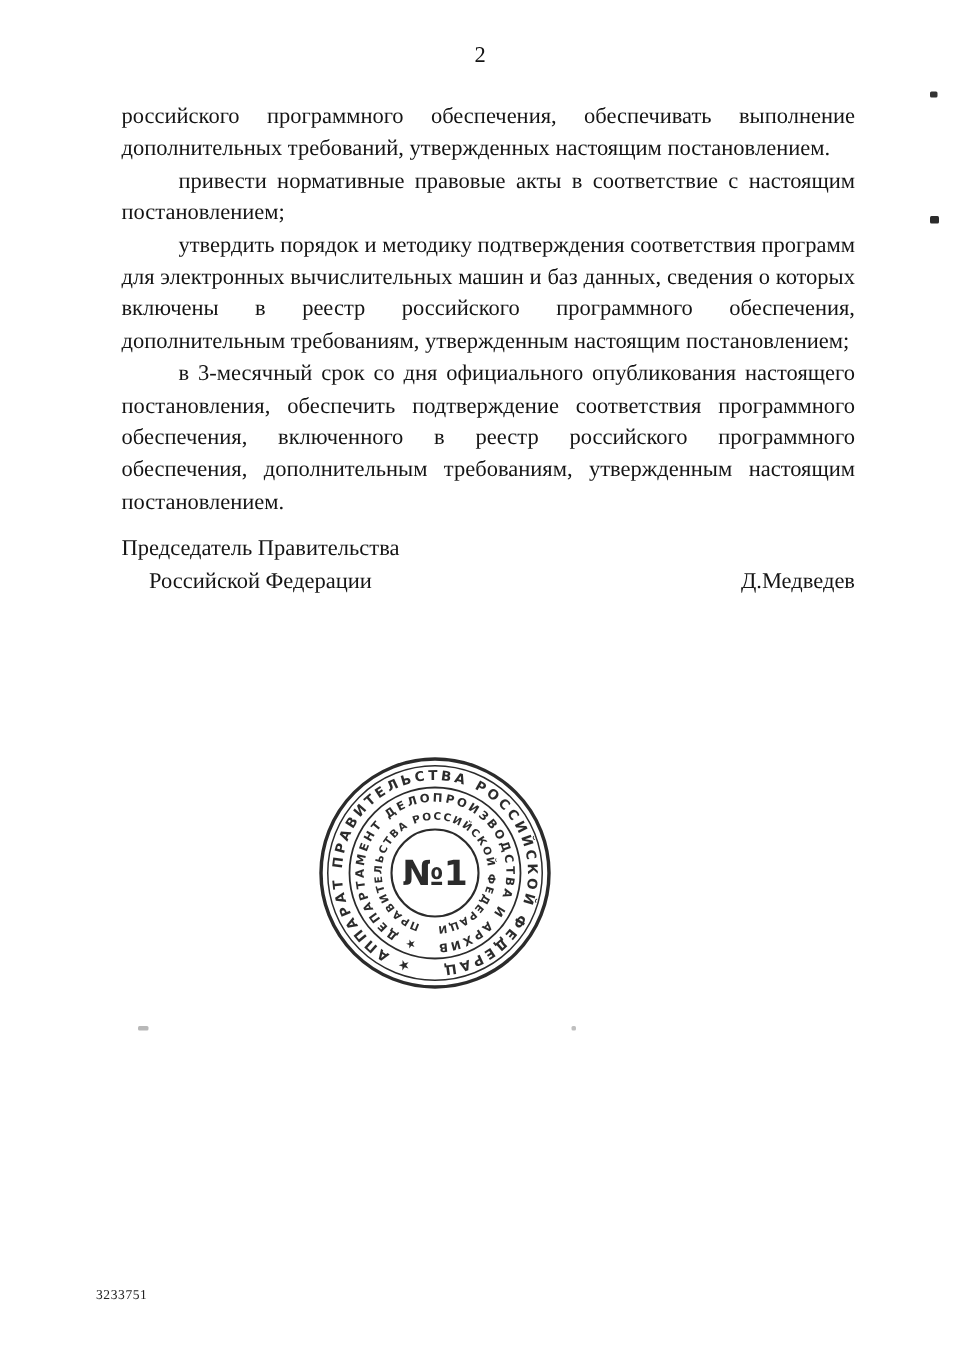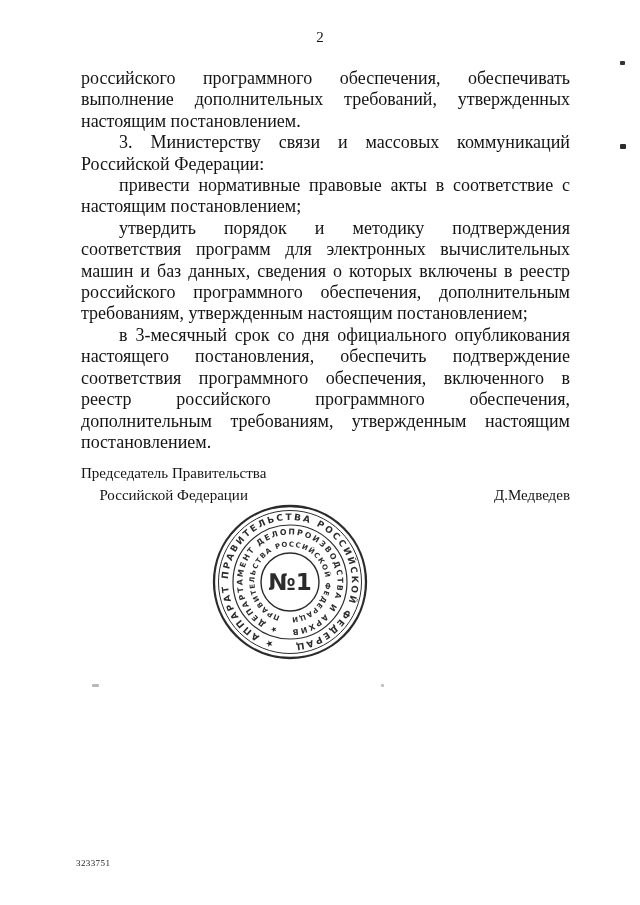--- a/index.html
+++ b/index.html
@@ -17,21 +17,21 @@
     background: #ffffff;
   }
   .page-number {
     padding-top: 28px;
     text-align: center;
     font-size: 15px;
     line-height: 19px;
   }
   .body-text {
     margin: 21px 70px 0 81px; 
-    font-size: 18px;
+    font-size: 15px;
     line-height: 21.4px;
     text-align: justify;
   }
   .body-text p { margin: 0; text-indent: 38px; }
   .body-text p.no-indent { text-indent: 0; }
 
   .sig-row {
     margin: 10px 70px 0 81px;
     display: flex;
     justify-content: space-between;
@@ -57,42 +57,41 @@
   .ring-middle { font-size: 7.8px; letter-spacing: 1.7px; }
   .ring-inner  { font-size: 7px;   letter-spacing: 1.1px; }
   .stamp-center {
     font-family: "Liberation Serif", serif;
     font-size: 23px;
     font-weight: bold;
   }
 
   .footer-code {
     position: absolute;
-    left: 76px; top: 858px;
+    left: 64px; top: 858px;
     font-size: 9px;
     letter-spacing: 0.4px;
     color: #222;
   }
 
   .artifact { position: absolute; border-radius: 1px; }
   .artifact-1 { left: 620px; top: 61px;  width: 5px; height: 4px; background: #333; }
   .artifact-2 { left: 620px; top: 144px; width: 6px; height: 5px; background: #2c2c2c; }
   .artifact-3 { left: 92px;  top: 684px; width: 7px; height: 3px; background: #b8b8b8; }
   .artifact-4 { left: 381px; top: 684px; width: 3px; height: 3px; background: #bfbfbf; }
 </style>
 </head>
 <body>
 
 <div class="page">
 
   <div class="page-number">2</div>
 
   <div class="body-text">
     <p class="no-indent">российского программного обеспечения, обеспечивать выполнение дополнительных требований, утвержденных настоящим постановлением.</p>
-    <p>3. Министерству связи и массовых коммуникаций Российской Федерации:</p>
     <p>привести нормативные правовые акты в соответствие с настоящим постановлением;</p>
     <p>утвердить порядок и методику подтверждения соответствия программ для электронных вычислительных машин и баз данных, сведения о которых включены в реестр российского программного обеспечения, дополнительным требованиям, утвержденным настоящим постановлением;</p>
     <p>в 3-месячный срок со дня официального опубликования настоящего постановления, обеспечить подтверждение соответствия программного обеспечения, включенного в реестр российского программного обеспечения, дополнительным требованиям, утвержденным настоящим постановлением.</p>
   </div>
 
   <div class="sig-row">
     <span class="sig-title">
       <span>Председатель Правительства</span><br>
       <span>Российской Федерации</span>
     </span>

